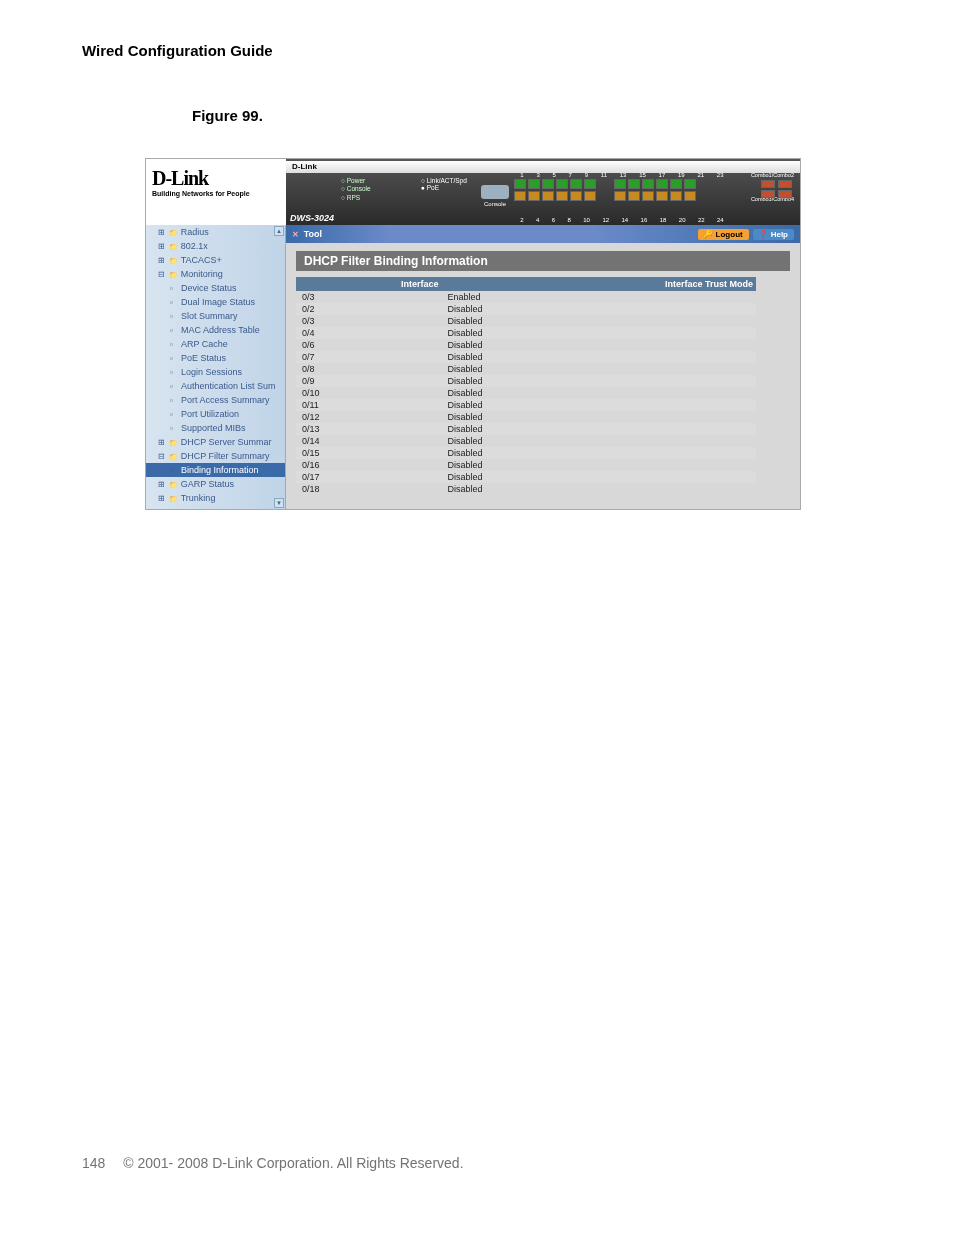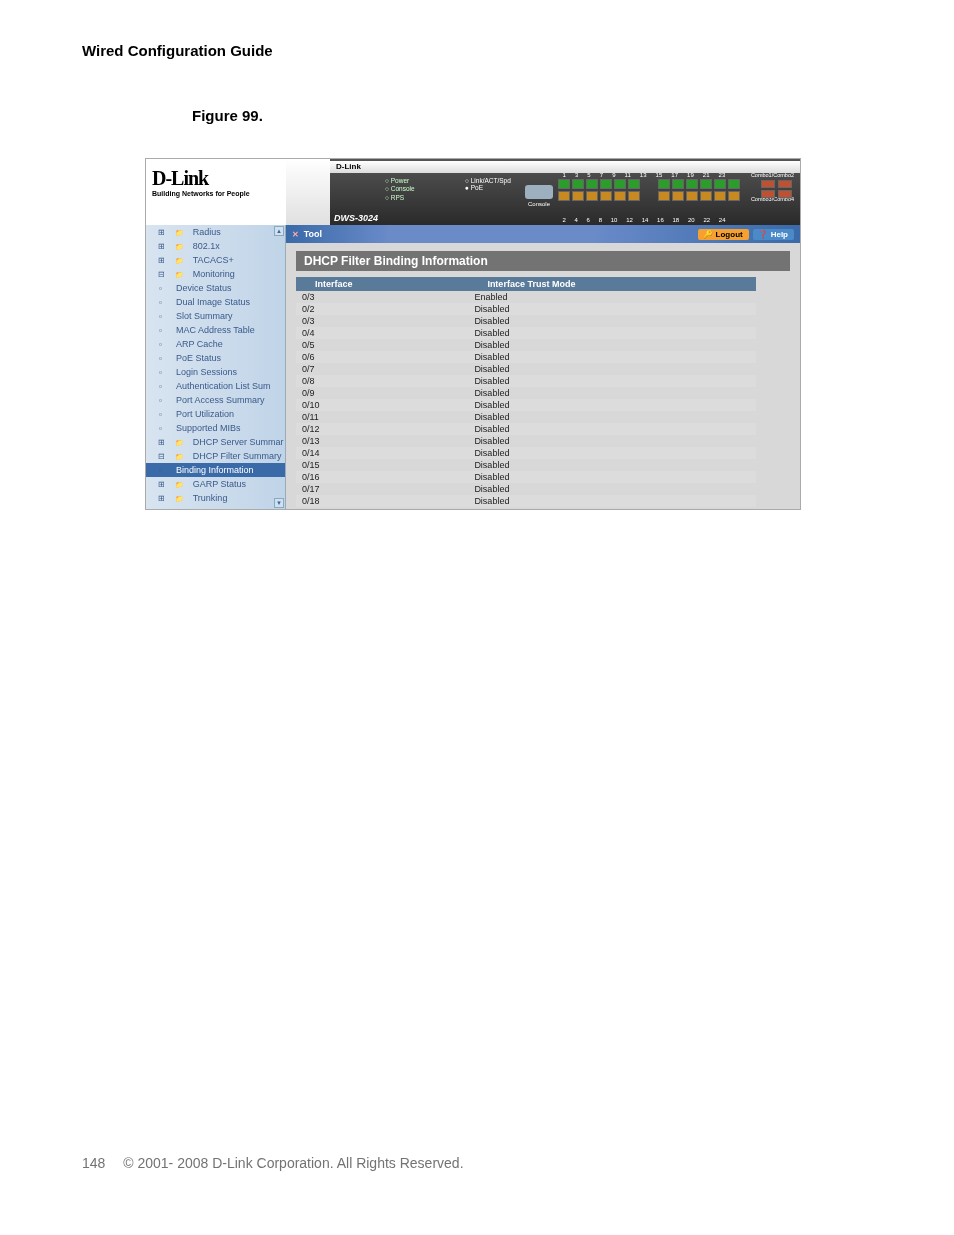--- a/index.html
+++ b/index.html
@@ -1,21 +1,21 @@
 <!DOCTYPE html>
 <html><head>
 <meta charset="utf-8">
 <style>
   * { box-sizing: border-box; margin: 0; padding: 0; }
   body { width: 954px; height: 1235px; background: #fff; font-family: Arial, Helvetica, sans-serif; position: relative; }
   .doc-header { font-weight: bold; font-size: 15px; position: absolute; top: 42px; left: 82px; }
   .figure-caption { font-weight: bold; font-size: 15px; position: absolute; top: 107px; left: 192px; }
   .screenshot { position: absolute; top: 158px; left: 145px; width: 656px; height: 352px; border: 1px solid #aaa; background: #e8e8e8; overflow: hidden; }
   
-  .ss-top { height: 66px; background: linear-gradient(#fff, #e0e0e0); display: flex; position: relative; gap: 44px; }
+  .ss-top { height: 66px; background: linear-gradient(#fff, #e0e0e0); display: flex; position: relative; }
   .logo-cell { width: 140px; background: #fff; padding: 8px 6px; }
   .logo-brand { font-family: Georgia, 'Times New Roman', serif; font-weight: bold; font-size: 20px; color: #000; letter-spacing: -1px; }
   .logo-tag { font-size: 7px; color: #000; font-weight: bold; }
   .dev-panel { flex: 1; background: linear-gradient(#555, #2a2a2a); color: #fff; font-size: 7px; position: relative; padding: 4px 6px; }
   .dev-brand-strip { position:absolute; top:2px; left:0; right:0; height:12px; background:linear-gradient(#fff,#ddd); color:#000; font-weight:bold; font-size:8px; padding:1px 6px;}
   .dev-leds { position: absolute; top: 18px; left: 55px; line-height: 1.3; color:#9f9; }
   .dev-led { font-size:6.5px; color:#cfc; }
   .dev-link { position: absolute; top: 18px; left: 135px; font-size:6.5px; }
   .dev-console { position:absolute; top:26px; left:195px; width:28px; height:14px; background:#9db0c0; border-radius:3px; }
   .dev-console-label { position:absolute; top:42px; left:198px; font-size:6px; color:#fff;}
@@ -29,44 +29,44 @@
   .combo-labels { position:absolute; top:13px; right:6px; font-size:5.5px; color:#fff; text-align:right;}
   .combo-ports { position:absolute; top:21px; right:8px; display:flex; flex-direction:column; gap:2px;}
   .combo-row { display:flex; gap:3px;}
   .cport { width:14px; height:8px; background:#c05030; border:1px solid #666;}
   .dev-model { position: absolute; bottom: 2px; left: 4px; font-style: italic; font-weight: bold; font-size: 9px; color:#fff;}
   .port-nums2 { position:absolute; bottom:2px; left:228px; right:70px; display:flex; justify-content:space-around; font-size:6px; color:#fff;}
   
   .ss-body { display: flex; height: calc(100% - 66px); }
   
   .sidebar { width: 140px; background: linear-gradient(90deg,#d8e4f0,#c0d4e8); font-size: 9px; color: #3a5a8a; overflow: hidden; height:100%; border-right:1px solid #9ab; position:relative;}
-  .sidebar .sb-item { padding: 2px 4px 2px 18px; white-space: nowrap; cursor: pointer; display:flex; align-items:center; gap:9px;}
+  .sidebar .sb-item { padding: 2px 4px 2px 18px; white-space: nowrap; cursor: pointer; display:flex; align-items:center; gap:3px;}
   .sidebar .sb-item.lvl1 { padding-left: 12px; }
-  .sidebar .sb-item.lvl2 { padding-left: 13px; }
+  .sidebar .sb-item.lvl2 { padding-left: 24px; }
   .sidebar .selected { background: #3a6aa8; color: #fff; border-radius:0;}
   .sidebar .scroll-up, .sidebar .scroll-down { position:absolute; right:1px; width:10px; height:10px; background:#cfe0f5; border:1px solid #8ab; font-size:7px; text-align:center; line-height:8px; color:#468;}
   .sidebar .scroll-up { top:1px;}
   .sidebar .scroll-down { bottom:1px;}
   .sb-icon { font-size:8px; color:#3a5a8a; width:8px; display:inline-block;}
   .sb-icon.folder::before { content:"📁"; font-size:7px;}
   .sb-icon.doc::before { content:"▫"; }
   .sb-plus::before { content:"⊞"; font-size:8px; margin-right:2px; color:#3a5a8a;}
   .sb-minus::before { content:"⊟"; font-size:8px; margin-right:2px; color:#3a5a8a;}
   
   .main { flex: 1; background: #d8d8d8; display:flex; flex-direction:column;}
   .toolbar { height: 18px; background: linear-gradient(90deg,#3a6aa8,#6a8ac8 20%,#6a8ac8 60%,#3a6aa8); display: flex; align-items: center; padding: 0 6px; font-size: 9px; color: #fff; }
   .toolbar .tool-left { font-weight:bold; display:flex; align-items:center; gap:3px;}
   .toolbar .tool-left::before { content:"✕"; font-size:8px; color:#faa; margin-right:2px;}
   .toolbar .spacer { flex:1;}
   .toolbar .tool-btn { background:#f5a030; color:#000; padding:1px 6px; border-radius:2px; margin-left:4px; font-size:8px; font-weight:bold; display:flex; align-items:center; gap:2px;}
   .toolbar .tool-btn.help { background:#4a8ac8; color:#fff;}
   .content { flex:1; padding: 8px 10px; overflow:auto;}
   .panel-title { background:#737373; color:#fff; font-size:12px; font-weight:bold; padding:3px 8px;}
   .data-table { width: 460px; border-collapse: collapse; font-size: 9px; margin-top:6px;}
-  .data-table th { background:#5a7a9a; color:#fff; text-align:left; padding:2px 19px; font-weight:bold; font-size:9px;}
+  .data-table th { background:#5a7a9a; color:#fff; text-align:right; padding:2px 3px; font-weight:bold; font-size:9px;}
   .data-table td { background:#d8d8d8; padding:1px 6px; color:#222;}
   .data-table tr:nth-child(even) td { background:#dcdcdc;}
   
   .page-footer { position:absolute; bottom:64px; left:82px; font-size:14px; color:#737373;}
   .page-num { margin-right:14px;}
 </style>
 </head>
 <body>
 
 <div class="doc-header">Wired Configuration Guide</div>
@@ -297,24 +297,20 @@
               </tr>
               <tr>
                 <td>0/3</td>
                 <td>Disabled</td>
               </tr>
               <tr>
                 <td>0/4</td>
                 <td>Disabled</td>
               </tr>
               <tr>
-                <td>0/5</td>
-                <td>Disabled</td>
-              </tr>
-              <tr>
                 <td>0/6</td>
                 <td>Disabled</td>
               </tr>
               <tr>
                 <td>0/7</td>
                 <td>Disabled</td>
               </tr>
               <tr>
                 <td>0/8</td>
                 <td>Disabled</td>

